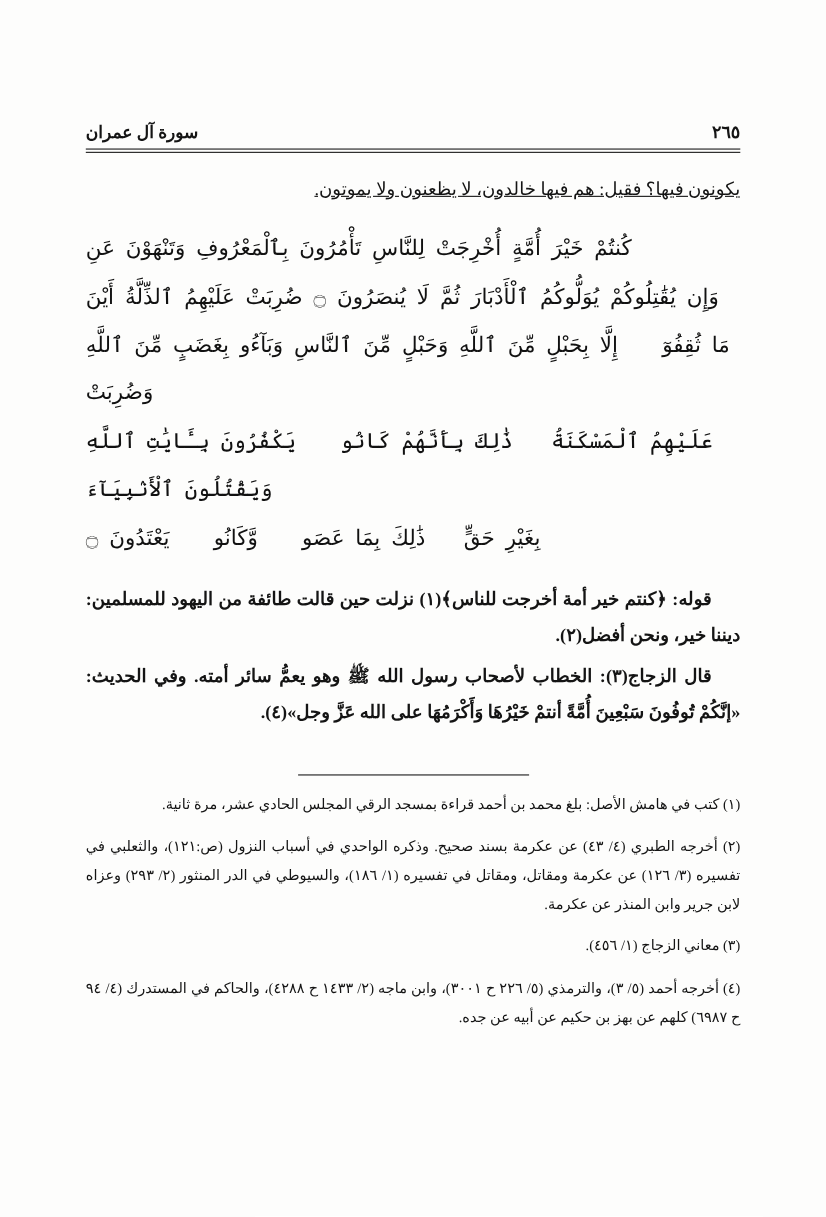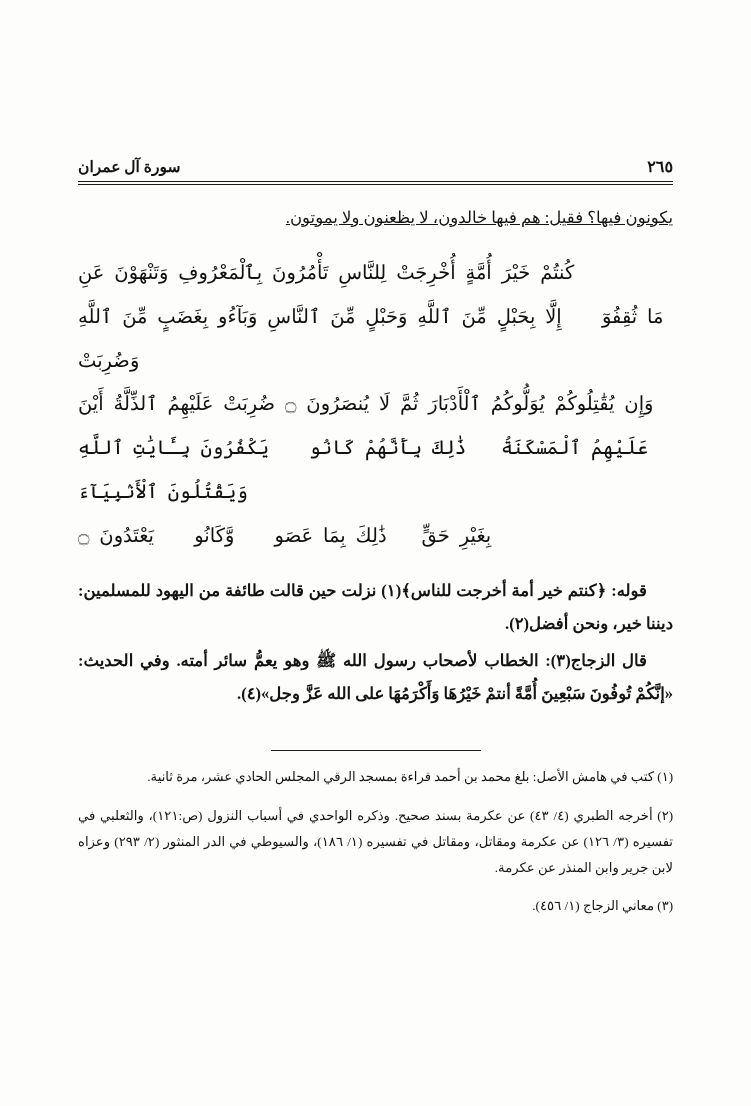--- a/index.html
+++ b/index.html
@@ -36,21 +36,20 @@
   .header-title {
     font-size: 15.5px;
     font-weight: bold;
     letter-spacing: 0;
     direction: rtl;
   }
   .header-page {
     font-size: 16px;
     font-weight: bold;
     direction: rtl;
-    margin-top: 47px;
   }
   .header-rule-thin {
     border-top: 0.8px solid #1a1a1a;
     margin-top: 2px;
     margin-bottom: 14px;
   }
   
   .body-line {
     direction: rtl;
     text-align: justify;
@@ -106,22 +105,22 @@
     <div class="header">
       <span class="header-title">سورة آل عمران</span>
       <span class="header-page">٢٦٥</span>
     </div>
     <div class="header-rule-thin"></div>
 
     <p class="body-line">يكونون فيها؟ فقيل: هم فيها خالدون، لا يظعنون ولا يموتون.</p>
 
     <div class="quran-block">
       <div>كُنتُمْ خَيْرَ أُمَّةٍ أُخْرِجَتْ لِلنَّاسِ تَأْمُرُونَ بِٱلْمَعْرُوفِ وَتَنْهَوْنَ عَنِ</div>
+      <div>وَإِن يُقَٰتِلُوكُمْ يُوَلُّوكُمُ ٱلْأَدْبَارَ ثُمَّ لَا يُنصَرُونَ ۝ ضُرِبَتْ عَلَيْهِمُ ٱلذِّلَّةُ أَيْنَ</div>
       <div>مَا ثُقِفُوٓا۟ إِلَّا بِحَبْلٍ مِّنَ ٱللَّهِ وَحَبْلٍ مِّنَ ٱلنَّاسِ وَبَآءُو بِغَضَبٍ مِّنَ ٱللَّهِ وَضُرِبَتْ</div>
-      <div>وَإِن يُقَٰتِلُوكُمْ يُوَلُّوكُمُ ٱلْأَدْبَارَ ثُمَّ لَا يُنصَرُونَ ۝ ضُرِبَتْ عَلَيْهِمُ ٱلذِّلَّةُ أَيْنَ</div>
       <div>عَلَيْهِمُ ٱلْمَسْكَنَةُ ۚ ذَٰلِكَ بِأَنَّهُمْ كَانُوا۟ يَكْفُرُونَ بِـَٔايَٰتِ ٱللَّهِ وَيَقْتُلُونَ ٱلْأَنۢبِيَآءَ</div>
       <div>بِغَيْرِ حَقٍّ ۚ ذَٰلِكَ بِمَا عَصَوا۟ وَّكَانُوا۟ يَعْتَدُونَ ۝</div>
     </div>
 
     <p class="para">قوله: ﴿كنتم خير أمة أخرجت للناس﴾(١) نزلت حين قالت طائفة من اليهود للمسلمين: ديننا خير، ونحن أفضل(٢).</p>
     <p class="para">قال الزجاج(٣): الخطاب لأصحاب رسول الله ﷺ وهو يعمُّ سائر أمته. وفي الحديث: «إنَّكُمْ تُوفُونَ سَبْعِينَ أُمَّةً أنتمْ خَيْرُهَا وَأَكْرَمُهَا على الله عَزَّ وجل»(٤).</p>
 
     <div class="fn-rule"></div>
 
     <div class="footnotes">
@@ -130,16 +129,20 @@
         <span>كتب في هامش الأصل: بلغ محمد بن أحمد قراءة بمسجد الرقي المجلس الحادي عشر، مرة ثانية.</span>
       </p>
       <p class="footnote">
         <span class="fn-num">(٢)</span>
         <span>أخرجه الطبري (٤/ ٤٣) عن عكرمة بسند صحيح. وذكره الواحدي في أسباب النزول (ص:١٢١)، والثعلبي في تفسيره (٣/ ١٢٦) عن عكرمة ومقاتل، ومقاتل في تفسيره (١/ ١٨٦)، والسيوطي في الدر المنثور (٢/ ٢٩٣) وعزاه لابن جرير وابن المنذر عن عكرمة.</span>
       </p>
       <p class="footnote">
         <span class="fn-num">(٣)</span>
         <span>معاني الزجاج (١/ ٤٥٦).</span>
       </p>
+      <p class="footnote">
+        <span class="fn-num">(٤)</span>
+        <span>أخرجه أحمد (٥/ ٣)، والترمذي (٥/ ٢٢٦ ح ٣٠٠١)، وابن ماجه (٢/ ١٤٣٣ ح ٤٢٨٨)، والحاكم في المستدرك (٤/ ٩٤ ح ٦٩٨٧) كلهم عن بهز بن حكيم عن أبيه عن جده.</span>
+      </p>
     </div>
 
   </div>
 </div>
 
 </body></html>

